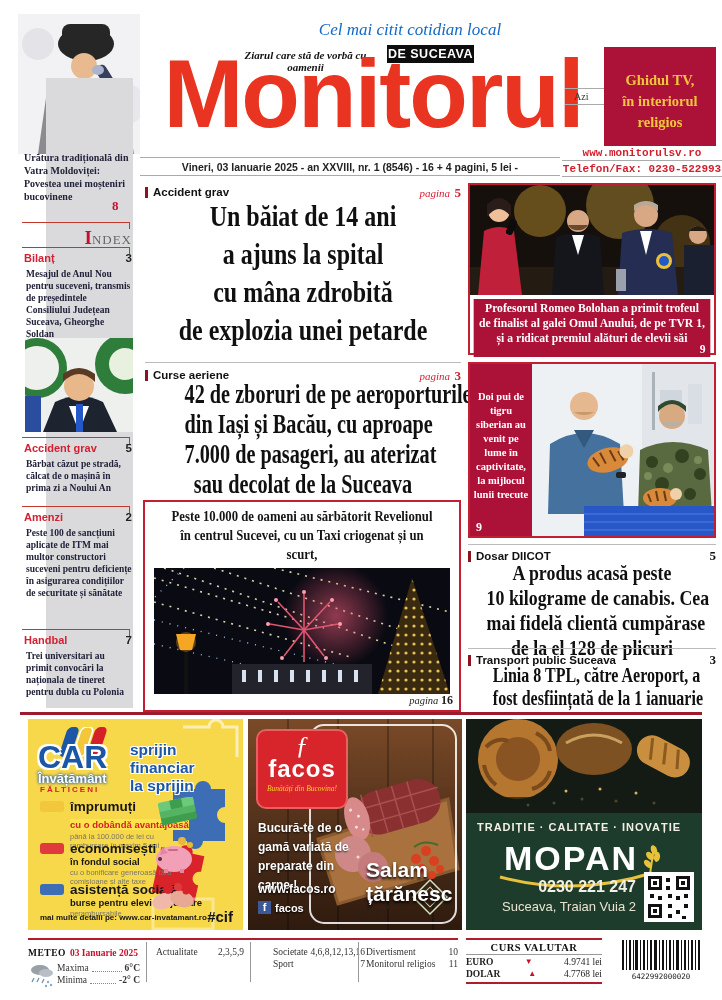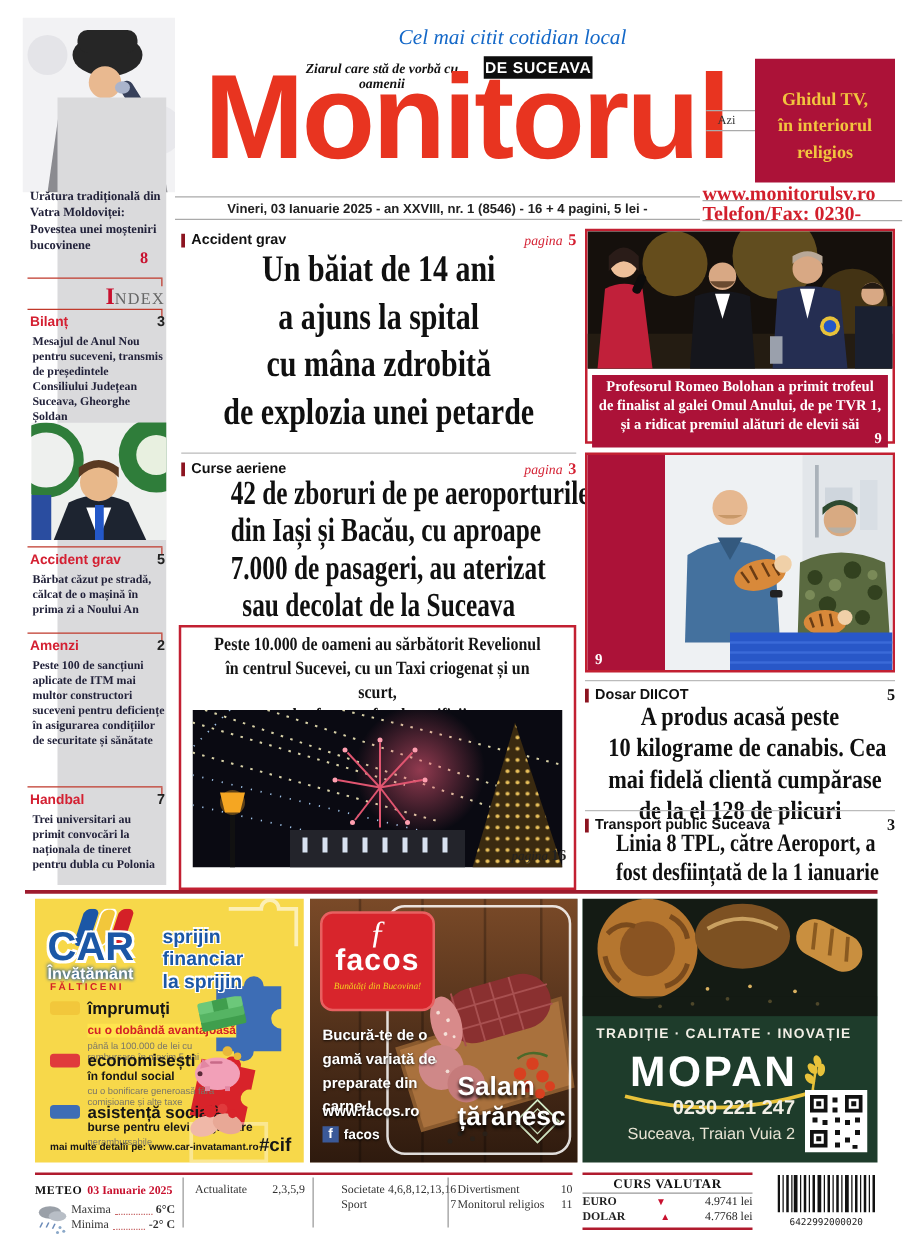--- a/index.html
+++ b/index.html
@@ -9,21 +9,21 @@
   .serif{font-family:"Liberation Serif",serif;}
   .sans{font-family:"Liberation Sans",sans-serif;}
   
   .tag-script{color:#1468c8;font-style:italic;font-weight:normal;font-size:17px;text-align:center;}
   .tag-black{color:#111;font-style:italic;font-weight:bold;font-size:11px;text-align:center;}
   .badge{background:#0d0d0d;color:#fff;font-family:"Liberation Sans",sans-serif;font-weight:bold;
          font-size:12.5px;text-align:center;line-height:18px;letter-spacing:.5px;}
   .masthead{color:#e83420;font-family:Liberation Sans, sans-serif;font-weight:bold;
             font-size:96px;letter-spacing:-2px;line-height:104px;text-align:center;}
   .tvbox{background:#ac1238;color:#f2c43e;text-align:center;font-weight:bold;font-size:14.5px;line-height:21px;}
-  .redlink{color:#d21f2c;font-family:Liberation Serif, serif;font-weight:bold;font-size:16px;text-align:left;}
+  .redlink{color:#d21f2c;font-family:Liberation Mono, monospace;font-weight:bold;font-size:11px;text-align:center;}
   .hline{background:#aaa;height:1px;}
   .issue{font-family:"Liberation Sans",sans-serif;font-weight:bold;font-size:10.5px;color:#222;text-align:center;}
   
   .graystrip{background:#dadadc;}
   .sb-title{font-weight:bold;font-size:10px;line-height:13px;color:#22223a;}
   .sb-body{font-weight:bold;font-size:9.5px;line-height:12px;color:#22223a;}
   .sb-page{color:#c8102e;font-weight:bold;font-size:13px;}
   .bracket{border-top:1px solid #c0392b;}
   .bracket::after{content:"";position:absolute;right:0;top:0;width:1px;height:6px;background:#c0392b;}
   .catrow{display:flex;justify-content:space-between;width:108px;font-family:"Liberation Sans",sans-serif;}
@@ -258,21 +258,21 @@
           <rect x="168" y="102" width="4" height="12"></rect>
           <rect x="184" y="102" width="4" height="12"></rect>
           <rect x="200" y="102" width="4" height="12"></rect>
         </g>
       <path d="M258,10 L296,126 L224,126 Z" fill="#3a2a10"></path>
       <path d="M258,10 L296,126 L224,126 Z" fill="url(#golddots)"></path>
       <rect x="30" y="80" width="4" height="46" fill="#111"></rect>
       <path d="M22,66 L42,66 L38,82 L26,82 Z" fill="#f5a623"></path>
       <circle cx="32" cy="74" r="10" fill="rgba(245,166,35,.35)"></circle>
     </svg>
-    <div class="abs pagina" style="right:6px;bottom:18px;"><i>pagina</i> <b>16</b></div>
+    <div class="abs pagina" style="right:6px;bottom:2px;"><i>pagina</i> <b>16</b></div>
   </div>
 
   <div class="abs photobox" style="left:468px;top:183px;width:248px;height:172px;">
     <svg width="244" height="110">
       <rect width="244" height="110" fill="#15100c"></rect>
       <circle cx="70" cy="26" r="26" fill="#c79a30" opacity=".45"></circle>
       <circle cx="150" cy="20" r="34" fill="#d4a93c" opacity=".4"></circle>
       <circle cx="212" cy="58" r="28" fill="#8a6a20" opacity=".4"></circle>
       <rect y="82" width="244" height="28" fill="#241c12"></rect>
       <path d="M14,46 Q30,38 44,46 L52,110 L8,110 Z" fill="#c1203a"></path>
@@ -297,20 +297,21 @@
     <div class="galacap" style="height:56px;padding-top:2px;transform:scaleX(.97);">
       <div>Profesorul Romeo Bolohan a primit trofeul</div>
       <div>de finalist al galei Omul Anului, de pe TVR 1,</div>
       <div>și a ridicat premiul alături de elevii săi</div>
       <span class="abs" style="right:5px;bottom:0;font-size:12px;">9</span>
     </div>
   </div>
 
   <div class="abs photobox" style="left:468px;top:362px;width:248px;height:176px;display:flex;">
     <div class="tigerpanel" style="width:62px;height:100%;box-sizing:border-box;padding:26px 3px 0 3px;position:relative;">
+      <span>Doi pui de tigru siberian au venit pe lume în captivitate, la mijlocul lunii trecute</span>
       <span class="abs" style="left:6px;bottom:2px;font-size:12px;">9</span>
     </div>
     <svg width="182" height="172">
       <rect width="182" height="172" fill="#eef1f3"></rect>
       <rect x="110" y="0" width="72" height="140" fill="#e2e6ea"></rect>
       <rect x="120" y="8" width="3" height="58" fill="#aab2ba"></rect>
         <rect x="128" y="26" width="22" height="16" fill="#cfd6dd"></rect>
       <rect x="156" y="20" width="14" height="40" fill="#d8dee4"></rect>
       <circle cx="52" cy="42" r="14" fill="#e6b890"></circle>
         <path d="M42,48 a13,8 0 0 0 20,0 z" fill="#c89868"></path>

